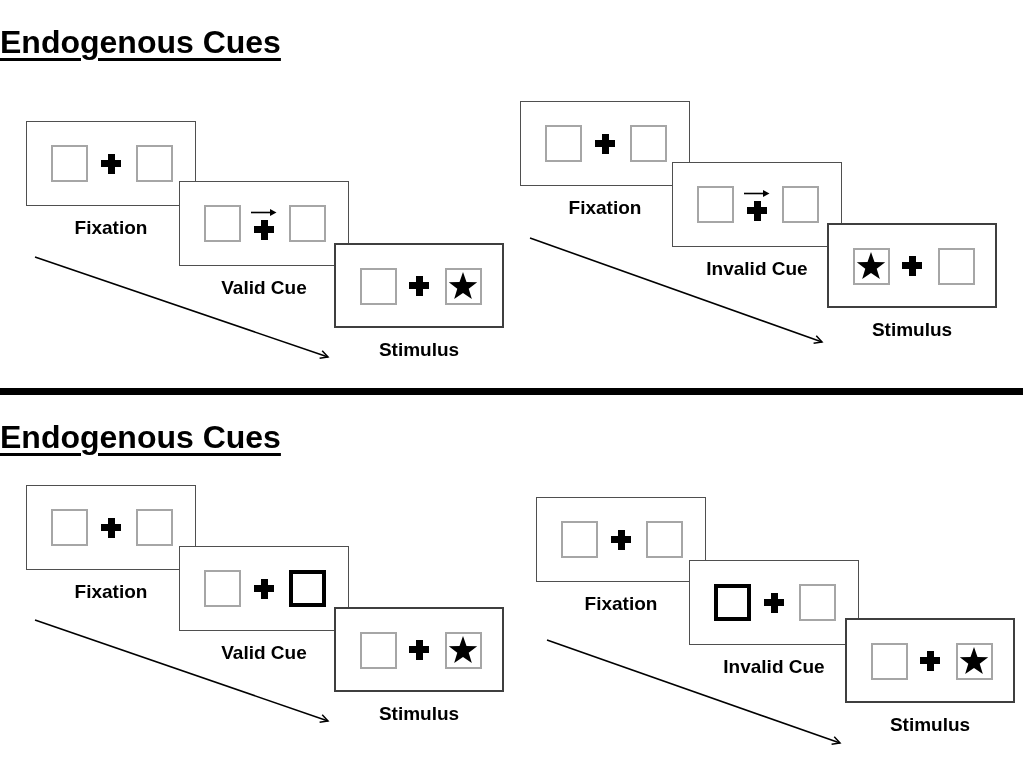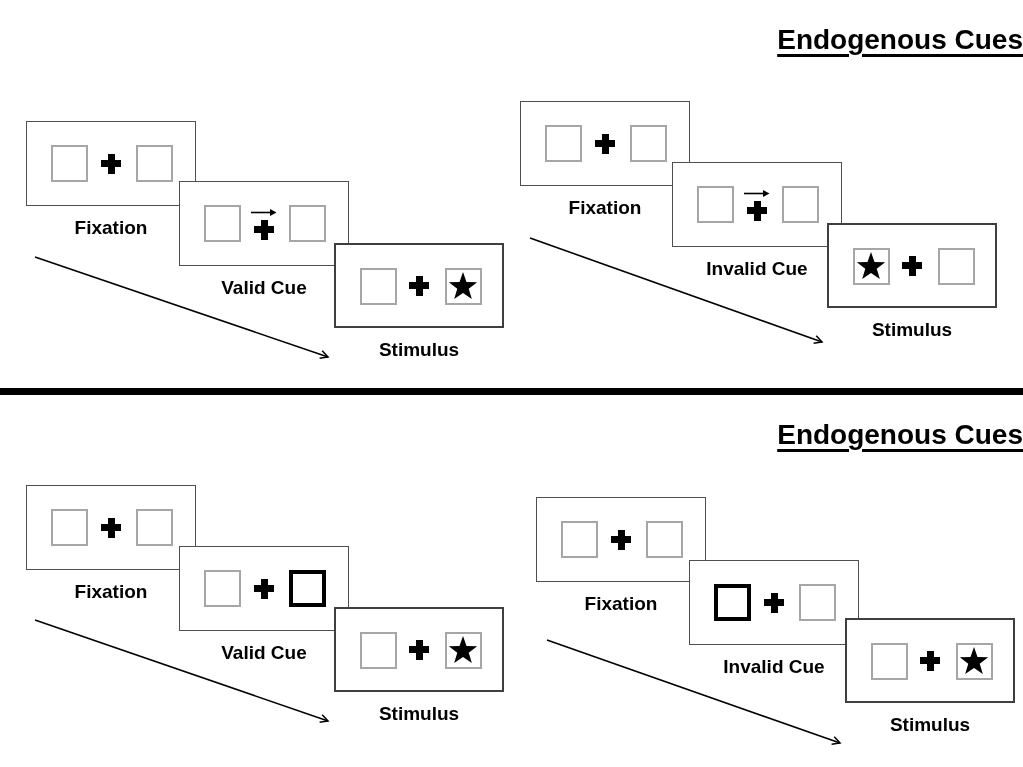--- a/index.html
+++ b/index.html
@@ -9,22 +9,22 @@
     width: 1023px;
     height: 767px;
     font-family: "Liberation Sans", sans-serif;
     color: #000;
     overflow: hidden;
   }
   .section-title {
     position: absolute;
     left: 0;
     width: 100%;
-    text-align: right;
-    font-size: 28px;
+    text-align: left;
+    font-size: 32px;
     font-weight: bold;
     text-decoration: underline;
     text-decoration-thickness: 3px;
     text-underline-offset: 5px;
     letter-spacing: 0px;
   }
   #title-endogenous { top: 24px; }
   #title-exogenous  { top: 419px; }
 
   .divider {

